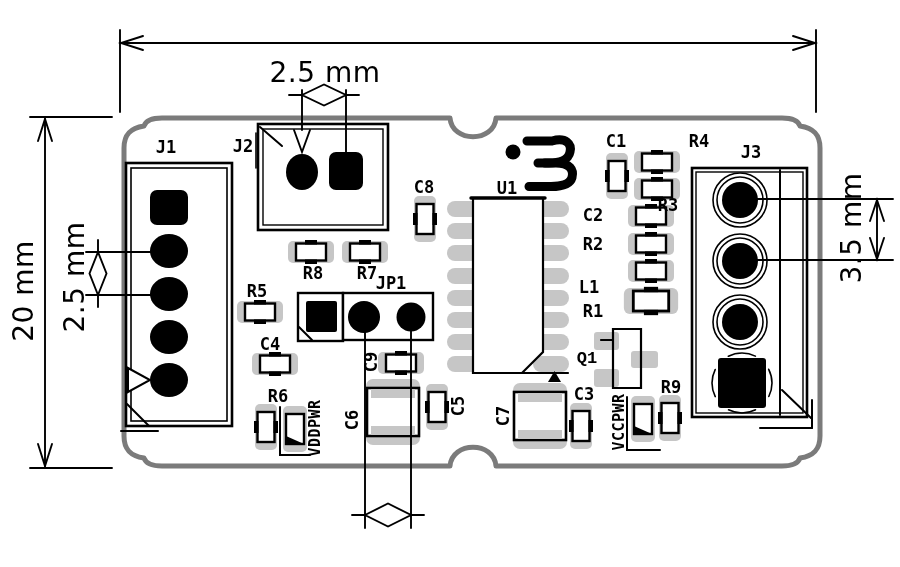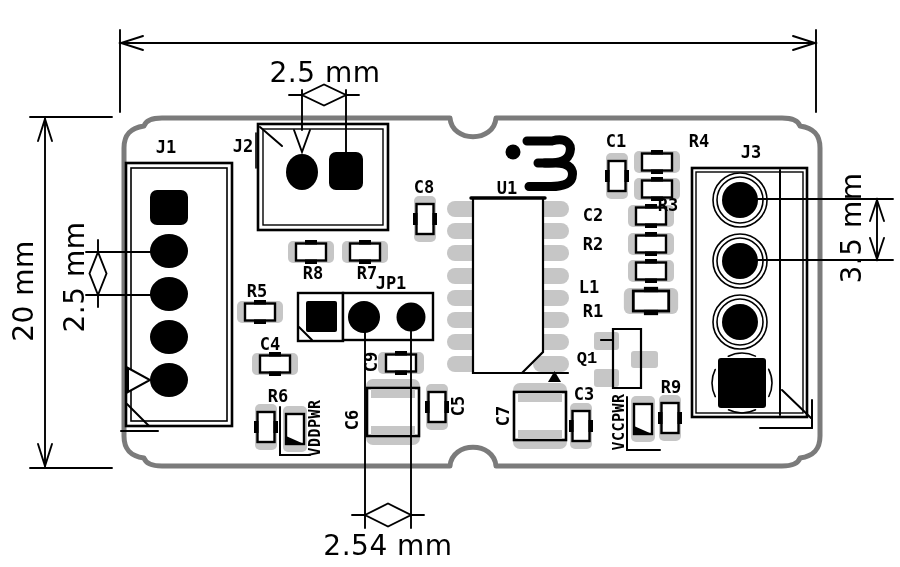--- a/index.html
+++ b/index.html
@@ -204,21 +204,20 @@
     <line x1="352" y1="515" x2="365" y2="515"></line>
     <line x1="411" y1="515" x2="424" y2="515"></line>
     <path d="M 365,515 L 388,503.5 L 411,515 L 388,526.5 Z"></path>
   </g>
 </svg>
 
 <div class="lbl dim" style="left:325px;top:72px;">2.5 mm</div>
 <div class="lbl dim rot" style="left:23px;top:291px;">20 mm</div>
 <div class="lbl dim rot" style="left:74px;top:277px;">2.5 mm</div>
 <div class="lbl dim rot" style="left:851px;top:228px;">3.5 mm</div>
-<div class="lbl dim" style="left:388px;top:545px;">2.54 mm</div>
 
 <div class="lbl ref" style="left:166px;top:147px;text-align:center;">J1</div>
 <div class="lbl ref" style="left:243px;top:146px;">J2</div>
 <div class="lbl ref" style="left:751px;top:152px;">J3</div>
 <div class="lbl ref" style="left:391px;top:283px;">JP1</div>
 <div class="lbl ref" style="left:507px;top:188px;">U1</div>
 <div class="lbl ref" style="left:424px;top:187px;">C8</div>
 <div class="lbl ref" style="left:616px;top:141px;">C1</div>
 <div class="lbl ref" style="left:657px;top:141px;margin-left:42px;">R4</div>
 <div class="lbl ref" style="left:668px;top:205px;">R3</div>

